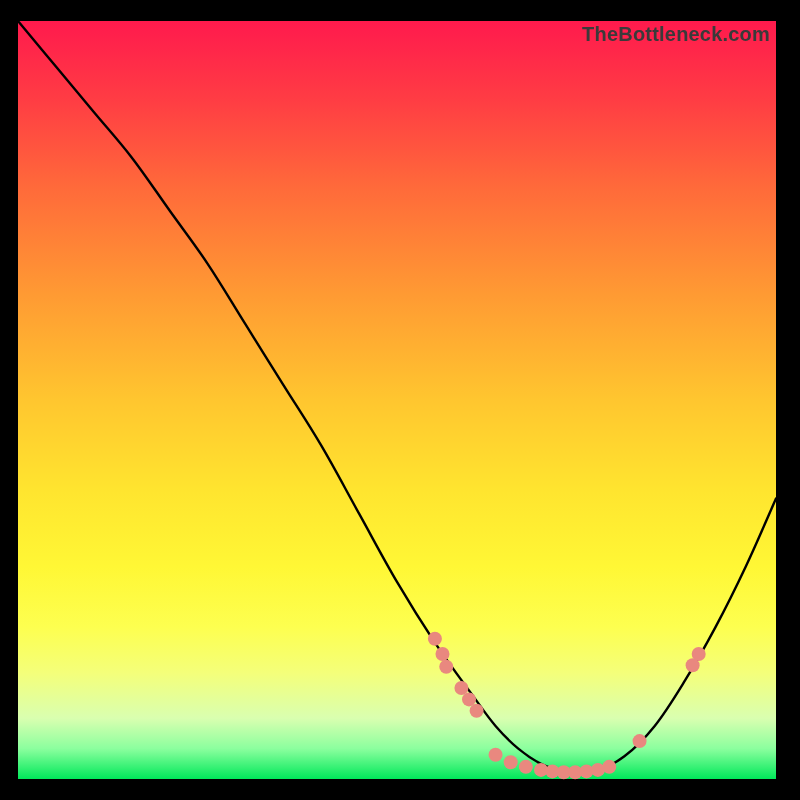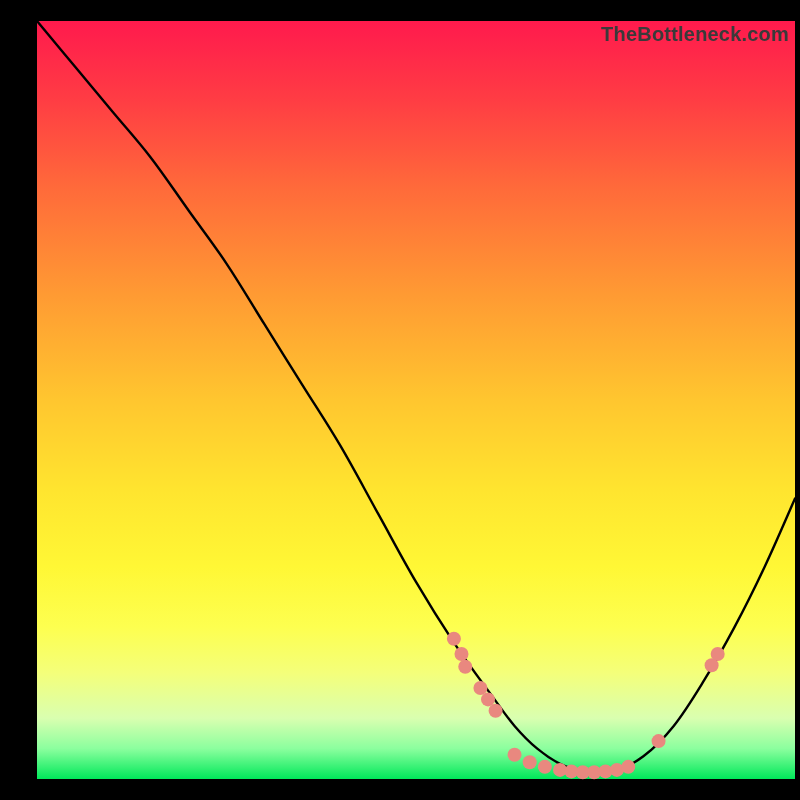--- a/index.html
+++ b/index.html
@@ -6,21 +6,21 @@
     margin: 0;
     padding: 0;
     width: 800px;
     height: 800px;
     background: #000;
     overflow: hidden;
     font-family: Arial, Helvetica, sans-serif;
   }
   .frame {
     position: absolute;
-    left: 37px;
+    left: 18px;
     top: 21px;
     width: 758px;
     height: 758px;
     background: linear-gradient(to bottom,
       #ff1a4d 0%,
       #ff3b44 10%,
       #ff6a3a 22%,
       #ff9a33 36%,
       #ffc62f 50%,
       #ffe52f 62%,

